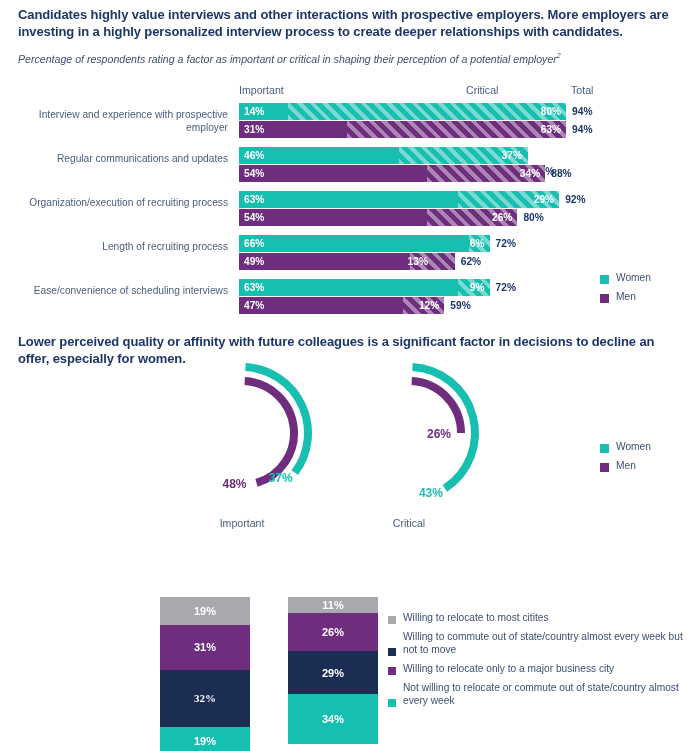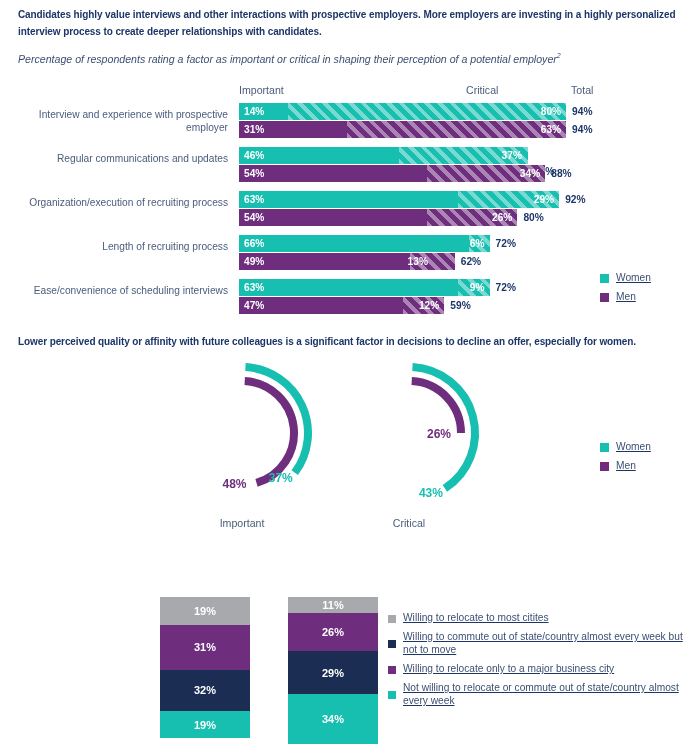--- a/index.html
+++ b/index.html
@@ -6,21 +6,21 @@
   body{
     width:700px;height:751px;background:#ffffff;
     font-family:"Liberation Sans","DejaVu Sans",sans-serif;
     color:#1c3668;overflow:hidden;position:relative;
   }
   .page{position:relative;width:700px;height:751px;}
 
   
   .sec-head{
     position:absolute;font-weight:bold;color:#1c3668;
-    font-size:10px;line-height:17px;letter-spacing:-0.1px;
+    font-size:13px;line-height:17px;letter-spacing:-0.1px;
   }
   .sub-head{
     position:absolute;font-style:italic;color:#3c4f72;
     font-size:10.6px;line-height:14px;
   }
   .sup{font-size:7px;vertical-align:super;}
 
   
   #sec1{position:absolute;left:0;top:0;width:700px;height:320px;}
   .col-head{
@@ -52,21 +52,21 @@
     position:absolute;right:5px;top:1px;font-size:10.2px;font-weight:bold;
     color:#ffffff;line-height:15px;
   }
   .v-total{
     position:absolute;top:1px;font-size:10.2px;font-weight:bold;
     color:#1c3668;line-height:15px;white-space:nowrap;
   }
 
   
   .legend{position:absolute;}
-  .legend-row{display:flex;align-items:center;margin-bottom:6px;text-decoration:underline;}
+  .legend-row{display:flex;align-items:flex-end;margin-bottom:6px;}
   .swatch{width:9px;height:9px;flex:0 0 9px;margin-top:2px;margin-right:7px;}
   .legend-txt{font-size:10.2px;color:#3c4f72;line-height:13px;}
 
   
   #sec2{position:absolute;left:0;top:325px;width:700px;height:218px;}
   .arc-cap{
     position:absolute;font-size:10.6px;color:#4a5c7c;text-align:center;
   }
   .arc-val{
     position:absolute;font-size:12px;font-weight:bold;white-space:nowrap;
@@ -230,21 +230,21 @@
   <div id="sec3">
 
     <div id="s3-cols">
         <div class="stack" style="left: 160px; top: 52px;">
           <div class="sseg" style="background: rgb(167, 169, 172); height: 27.6535px;">
             <span>19%</span>
           </div>
           <div class="sseg" style="background: rgb(111, 45, 126); height: 45.1188px;">
             <span>31%</span>
           </div>
-          <div class="sseg" style="background: rgb(27, 45, 82); height: 41px;">
+          <div class="sseg" style="background: rgb(27, 45, 82); height: 57px; font-family: Liberation Serif, serif;">
             <span>32%</span>
           </div>
           <div class="sseg" style="background: rgb(23, 191, 176); height: 27.6535px;">
             <span>19%</span>
           </div>
         </div>
         <div class="stack" style="left: 288px; top: 52px;">
           <div class="sseg" style="background: rgb(167, 169, 172); height: 16.17px;">
             <span>11%</span>
           </div>

